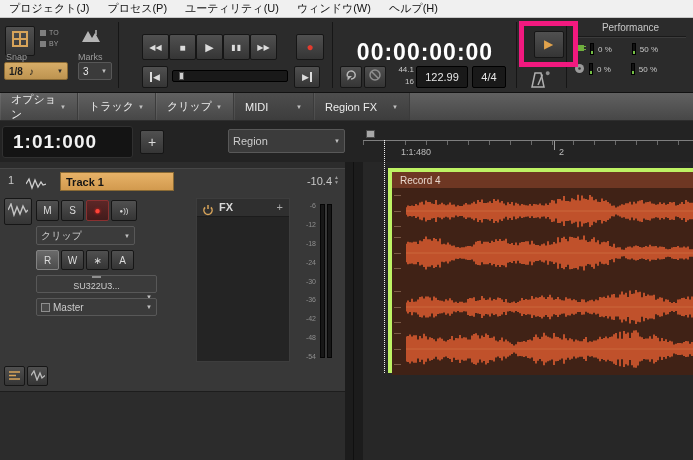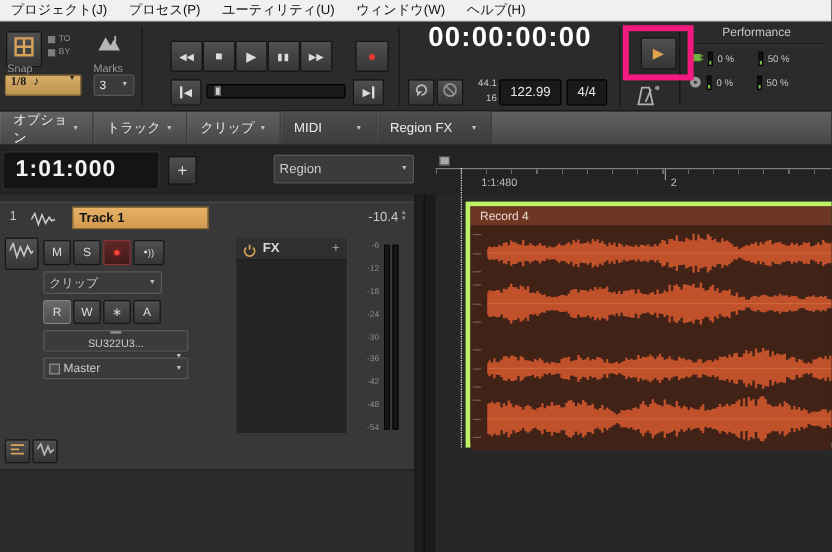--- a/index.html
+++ b/index.html
@@ -17,21 +17,21 @@
     display:flex; align-items:center; font-size:11px; color:#111; border-bottom:1px solid #c8c8c8; }
   .menubar .mi { padding:0 9px; height:100%; display:flex; align-items:center; cursor:default; }
 
   
   .toolbar { left:0; top:18px; width:693px; height:75px; background:#2b2b2b; border-bottom:1px solid #121212; }
   .btn { background:linear-gradient(#505050,#353535); border:1px solid #161616; border-radius:2px;
     color:#dcdcdc; display:flex; align-items:center; justify-content:center; }
   .lbl { color:#9a9a9a; font-size:9px; }
   .divider { width:1px; background:#161616; }
   .amberbox { background:linear-gradient(#d7ad68,#bd9350); border:1px solid #8a6a34; border-radius:2px;
-    color:#1d1d1d; font-weight:bold; font-size:10px; display:flex; align-items:flex-start; gap:6px; padding:0 4px;font-family:Liberation Serif, serif; }
+    color:#1d1d1d; font-weight:bold; font-size:10px; display:flex; align-items:center; gap:6px; padding:0 4px; }
   .darkbox { background:#191919; border:1px solid #000; border-radius:2px; color:#e6e6e6;
     display:flex; align-items:center; justify-content:center; font-size:11px; }
   .dd { background:#3b3b3b; border:1px solid #585858; border-radius:2px; color:#cccccc;
     display:flex; align-items:center; gap:3px; padding:0 4px; font-size:10px; }
   .caret { margin-left:auto; font-size:6px; color:#c0c0c0; line-height:1; }
   .timebig { font-size:23px; font-weight:bold; color:#ffffff; letter-spacing:1px;
     display:flex; align-items:center; justify-content:center; }
   .pinkbox { border:5px solid #f2197f; display:flex; align-items:center; justify-content:center;
     z-index:20; background:rgba(0,0,0,0.05); }
   .perf-row { display:flex; align-items:center; gap:4px; font-size:8px; color:#c8c8c8; }
@@ -165,21 +165,21 @@
   </div>
   <div class="ab" style="left:172px;top:70px;width:116px;height:12px;background:#191919;border:1px solid #000;border-radius:2px;">
     <span style="position:absolute;left:6px;top:1px;width:5px;height:8px;background:#cfcfcf;border:1px solid #555;"></span>
   </div>
   <div class="ab btn" style="left:294px;top:66px;width:26px;height:22px;font-size:9px;gap:1px;">
     <span>▶</span>
     <span style="width:2px;height:10px;background:#dcdcdc;display:inline-block;"></span>
   </div>
   <div class="ab divider" style="left:332px;top:22px;height:66px;"></div>
 
-  <div class="ab timebig" style="left:336px;top:14px;width:178px;height:32px;">
+  <div class="ab timebig" style="left:336px;top:36px;width:178px;height:32px;">
     <span>00:00:00:00</span>
   </div>
   <div class="ab btn" style="left:340px;top:66px;width:22px;height:22px;">
     <span>
       <svg width="14" height="14" viewBox="0 0 14 14">
           <path d="M3.5 8.5A4 4 0 1 1 7 11" fill="none" stroke="#b8b8b8" stroke-width="1.5"></path>
           <path d="M3.5 12.5V8h4.5z" fill="#b8b8b8"></path>
         </svg>
     </span>
   </div>

